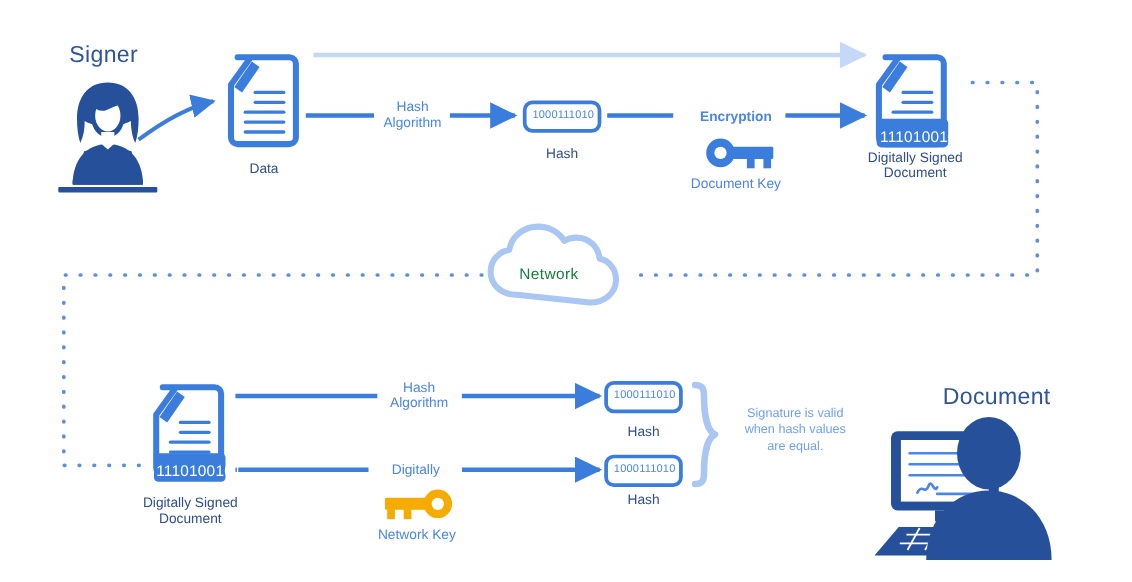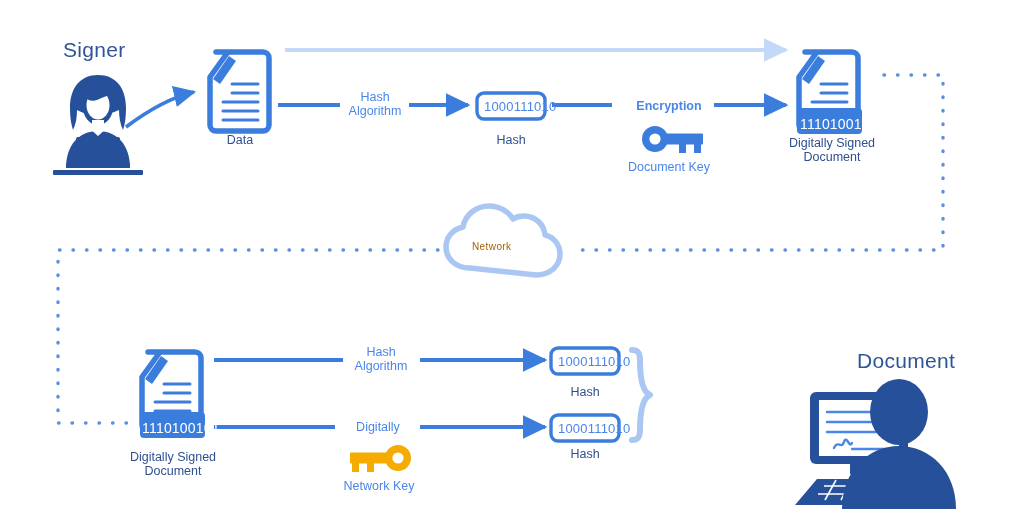--- a/index.html
+++ b/index.html
@@ -2,23 +2,23 @@
 <html><head>
 <meta charset="utf-8">
 <style>
   html,body{margin:0;padding:0;background:#ffffff;}
   body{width:1029px;height:529px;font-family:"Liberation Sans",sans-serif;overflow:hidden;position:relative;}
   #stage{position:relative;width:1029px;height:529px;background:#ffffff;}
   svg#diagram{position:absolute;left:0;top:0;width:1029px;height:529px;}
   .lbl{position:absolute;color:#4a86e8;font-size:12.5px;line-height:14px;text-align:center;white-space:pre-line;}
   .lbl-dark{position:absolute;color:#2f4f8f;font-size:12.5px;line-height:14px;text-align:center;white-space:pre-line;}
   .title{position:absolute;color:#2f5597;font-size:21px;letter-spacing:.3px;}
-  .hashtxt{position:absolute;color:#4a86e8;font-size:13px;letter-spacing:.2px;}
+  .hashtxt{position:absolute;color:#4a86e8;font-size:10px;letter-spacing:.2px;}
   .sigtxt{position:absolute;color:#6fa0ef;font-size:11.5px;line-height:15px;text-align:center;white-space:pre-line;}
-  .cloudtxt{position:absolute;color:#a16207;font-size:10px;letter-spacing:.4px;}
+  .cloudtxt{position:absolute;color:#15803d;font-size:14px;letter-spacing:.4px;}
   .banner{position:absolute;color:#ffffff;font-size:14px;letter-spacing:.2px;}
 </style>
 </head>
 <body>
 
 <div id="stage">
 
   <svg id="diagram" viewBox="0 0 1029 529">
     <defs>
       <marker id="ah-blue" markerWidth="7" markerHeight="7" refX="5.6" refY="3" orient="auto">
@@ -170,21 +170,21 @@
       </g>
 
       <ellipse cx="899" cy="412" rx="29" ry="33" fill="#26509A"></ellipse>
 
       <path d="M842,509 c0,-38 26,-63 57,-63 c31,0 57,25 57,63 z" fill="#26509A"></path>
     </g>
   </svg>
 
   <div class="title" style="left:63px; top:38px;">Signer</div>
 
-  <div class="lbl-dark" style="left:200px; top:133px; width:80px;">Data</div>
+  <div class="lbl-dark" style="left:200px; top:146px; width:80px;">Data</div>
 
   <div class="lbl" style="left:330px; top:90px; width:90px;">Hash
 Algorithm</div>
 
   <div class="hashtxt" style="left:484px; top:99px; width:54px; text-align:center;">1000111010</div>
   <div class="lbl-dark" style="left:481px; top:133px; width:60px;">Hash</div>
 
   <div class="lbl" style="left:620px; top:99px; width:98px;font-weight:bold;">Encryption</div>
   <div class="lbl" style="left:618px; top:160px; width:102px;">Document Key</div>
 
@@ -203,16 +203,19 @@
 
   <div class="lbl" style="left:333px; top:420px; width:90px;">Digitally</div>
   <div class="lbl" style="left:333px; top:479px; width:92px;">Network Key</div>
 
   <div class="hashtxt" style="left:558px; top:354px; width:54px; text-align:center;">1000111010</div>
   <div class="lbl-dark" style="left:555px; top:385px; width:60px;">Hash</div>
 
   <div class="hashtxt" style="left:558px; top:421px; width:54px; text-align:center;">1000111010</div>
   <div class="lbl-dark" style="left:555px; top:447px; width:60px;">Hash</div>
 
+  <div class="sigtxt" style="left:661px; top:369px; width:124px;">Signature is valid
+when hash values
+are equal.</div>
 
   <div class="title" style="left:857px; top:349px;">Document</div>
 
 </div>
 
 </body></html>

